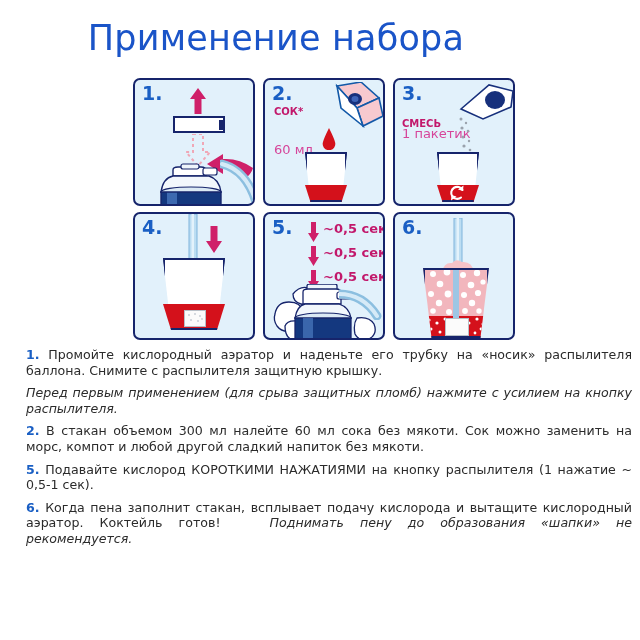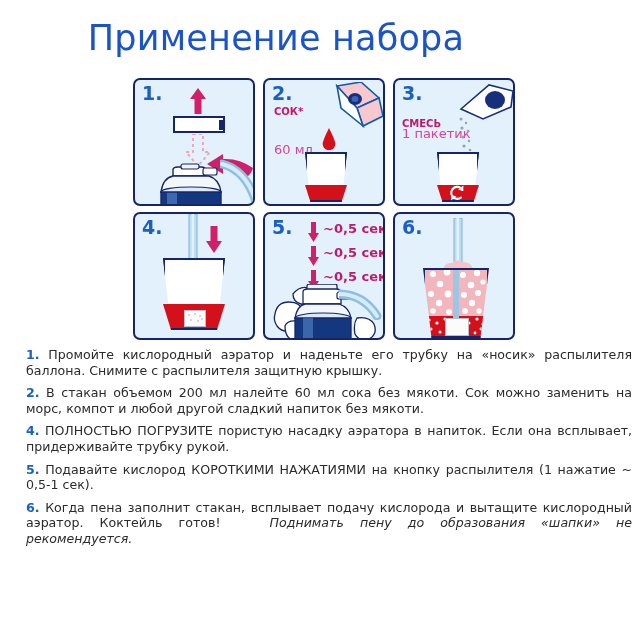--- a/index.html
+++ b/index.html
@@ -364,31 +364,30 @@
       </div>
     </div>
   </div>
 
   <div class="steps">
 
     <div class="step">
       <span class="n">1.</span>
       <span>Промойте кислородный аэратор и наденьте его трубку на «носик» распылителя баллона. Снимите с распылителя защитную крышку.</span>
     </div>
+    <div class="step ital-block">
+      <span>Перед первым применением (для срыва защитных пломб) нажмите с усилием на кнопку распылителя.</span>
+    </div>
 
     <div class="step">
       <span class="n">2.</span>
-      <span>В стакан объемом 200 мл налейте 60 мл сока без мякоти. Сок можно заменить на морс, компот и любой другой сладкий напиток без мякоти.</span>
-    </div>
-
-
-    <div class="step">
-      <span class="n">4.</span>
-      <span>ПОЛНОСТЬЮ ПОГРУЗИТЕ пористую насадку аэратора в напиток. Если она всплывает, придерживайте трубку рукой.</span>
-    </div>
+      <span>В стакан объемом 300 мл налейте 60 мл сока без мякоти. Сок можно заменить на морс, компот и любой другой сладкий напиток без мякоти.</span>
+    </div>
+
+
 
     <div class="step">
       <span class="n">5.</span>
       <span>Подавайте кислород КОРОТКИМИ НАЖАТИЯМИ на кнопку распылителя (1 нажатие ~ 0,5-1 сек).</span>
     </div>
 
     <div class="step">
       <span class="n">6.</span>
       <span>Когда пена заполнит стакан, всплывает подачу кислорода и вытащите кислородный аэратор. Коктейль готов! </span><span class="ital">Поднимать пену до образования «шапки» не рекомендуется.</span>
     </div>

